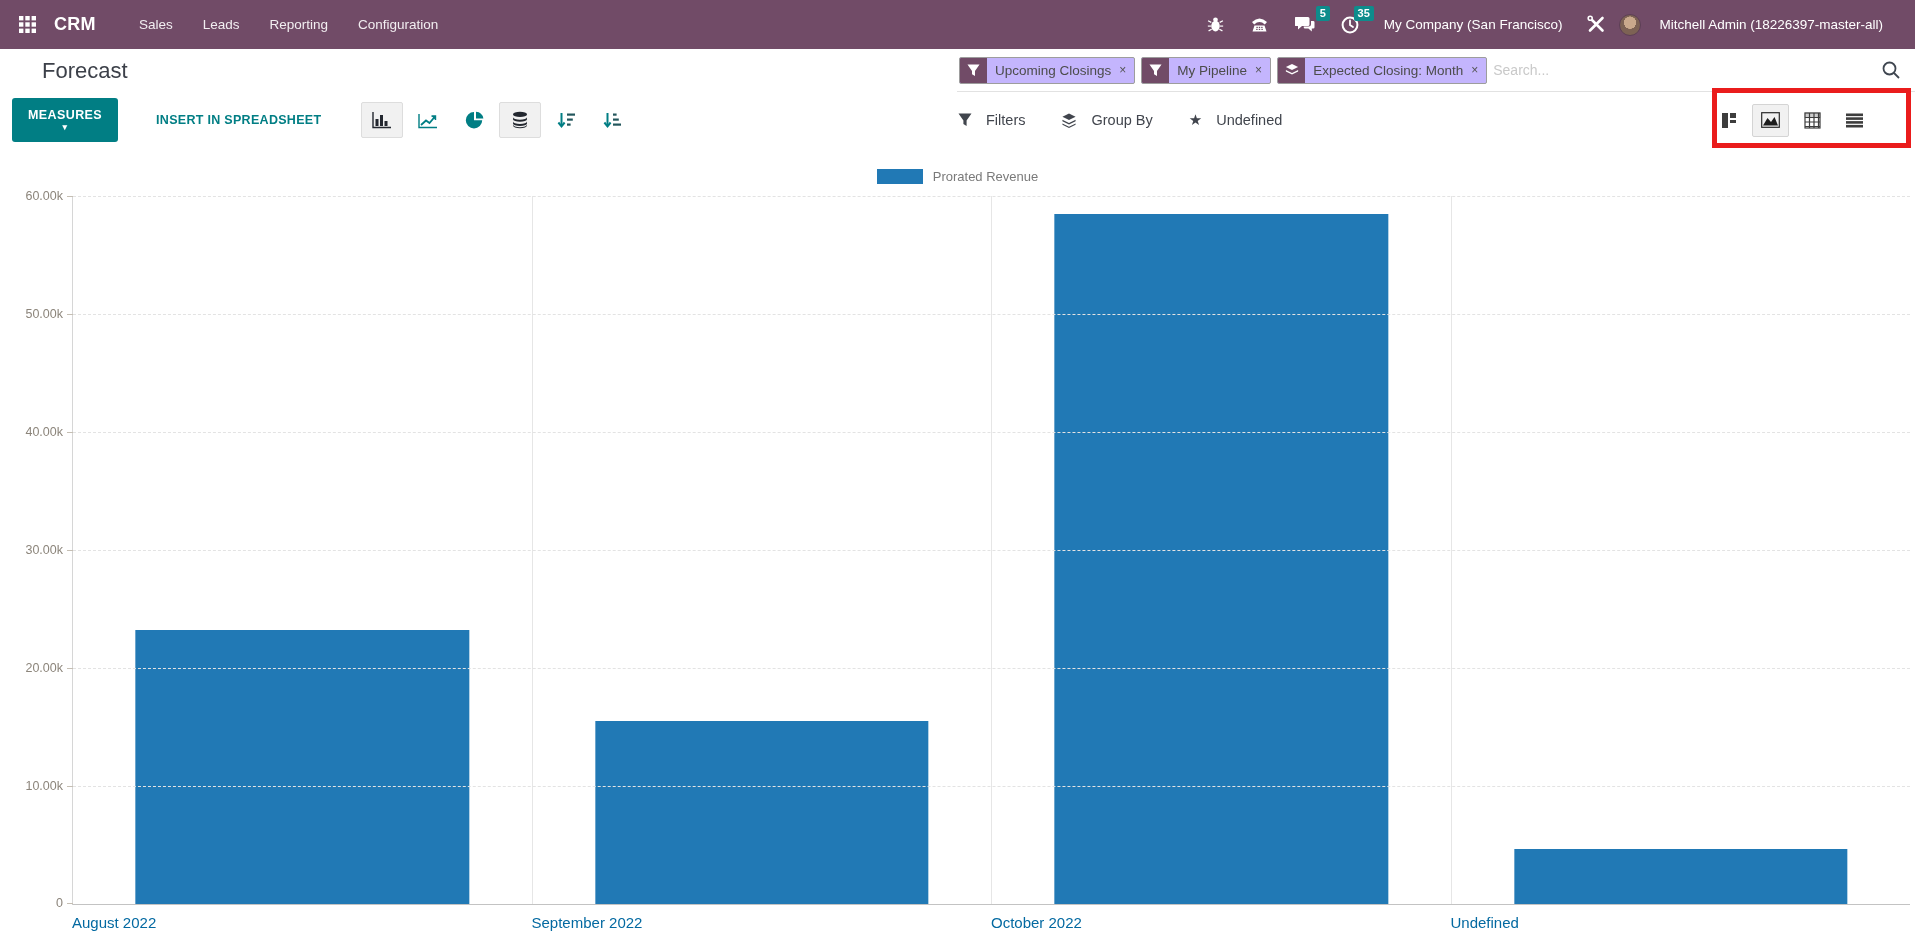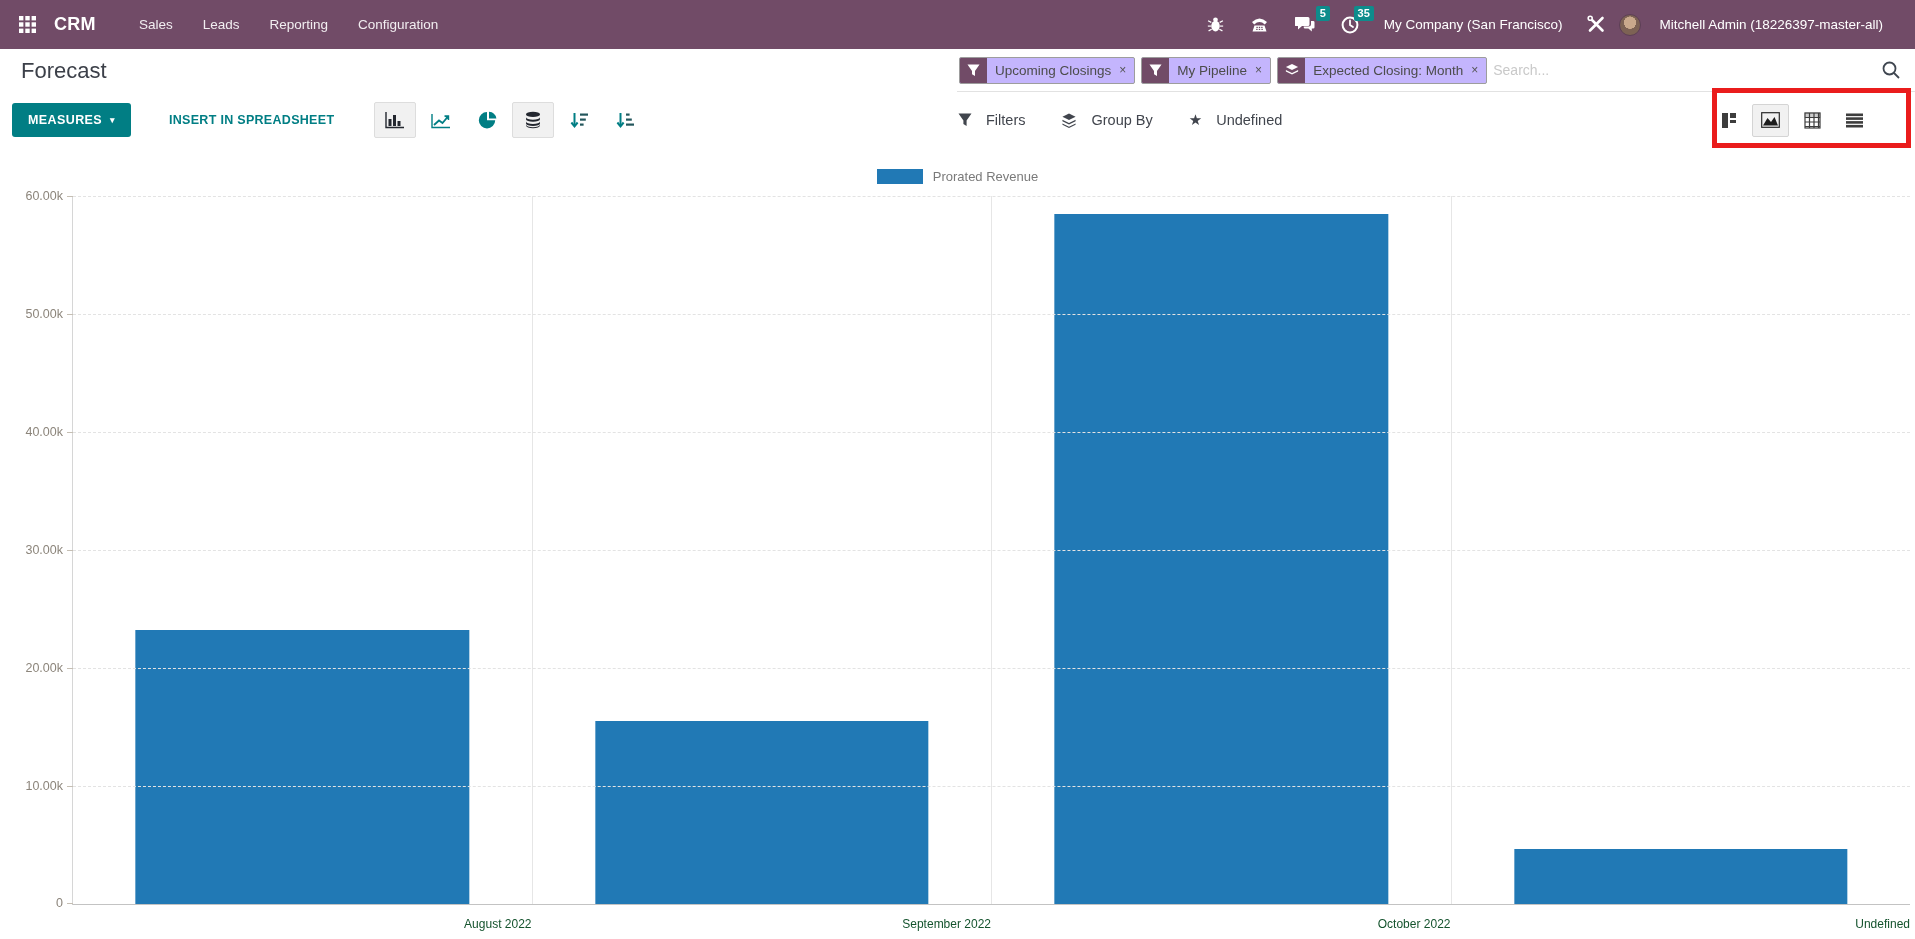--- a/index.html
+++ b/index.html
@@ -16,38 +16,38 @@
   .nav-menu-item { font-size:13.5px; padding:0 15px; cursor:pointer; color:#f2eef1; }
   .nav-right { margin-left:auto; display:flex; align-items:center; gap:0; }
   .nav-icon-btn { position:relative; padding:6px 13px; cursor:pointer; display:flex; align-items:center; }
   .nav-badge { position:absolute; top:-4px; right:-2px; background:#0e8c8c; color:#fff;
     font-size:11px; font-weight:bold; padding:1px 4px; border-radius:2px; line-height:13px; }
   .company-name, .user-name { font-size:13.5px; padding:0 12px; cursor:pointer; white-space:nowrap; }
   .avatar { width:22px; height:22px; border-radius:50%; background:radial-gradient(circle at 50% 38%, #caa98c 0 38%, #7d6254 39% 100%); border:1px solid #5d3f55; margin-right:6px; }
   .user-wrap{ display:flex; align-items:center; cursor:pointer; padding-right:2px;}
 
   
-  .breadcrumb-row { height:43px; display:flex; align-items:center; padding-left:21px; }
+  .breadcrumb-row { height:43px; display:flex; align-items:center; padding-left:21px;margin-left:21px; }
   .page-title { font-size:22px; color:#3c4049; }
   .search-zone { margin-left:auto; width:958px; height:100%; display:flex; align-items:center;
     border-bottom:1px solid #e2e2e2; padding:0 14px 0 2px; }
   .facet { display:flex; align-items:stretch; border:1px solid #9d9d9d; border-radius:2px;
     background:#c4b5fd; height:27px; margin-right:6px; overflow:hidden; cursor:pointer;}
   .facet-icon { width:27px; background:#714B67; display:flex; align-items:center; justify-content:center; }
   .facet-label { display:flex; align-items:center; font-size:13.5px; color:#4c4c4c; padding:0 8px; white-space:nowrap;}
   .facet-x { display:flex; align-items:center; padding:0 8px 0 0; color:#555; font-size:12px; cursor:pointer;}
   .search-input { flex:1; border:none; outline:none; font-size:14px; color:#555;
     font-family:Liberation Sans, sans-serif; min-width:40px; background:transparent;}
   .search-input::placeholder { color:#c9c9c9; }
   .magnifier { margin-left:6px; cursor:pointer; }
 
   .toolbar-row { height:56px; display:flex; align-items:center; padding-left:12px; position:relative; }
   .measures-btn { background:#017e84; color:#fff; font-size:12.5px; font-weight:bold;
     letter-spacing:.4px; border:none; border-radius:3px; padding:10px 16px; cursor:pointer;
-    display:flex; align-items:center; gap:8px; font-family:"Liberation Sans",sans-serif;}
+    display:flex; align-items:center; gap:0; font-family:"Liberation Sans",sans-serif;flex-direction:column;}
   .caret { font-size:9px; }
   .insert-btn { background:none; border:none; color:#017e84; font-size:12.5px; font-weight:bold;
     letter-spacing:.3px; margin-left:38px; cursor:pointer; font-family:"Liberation Sans",sans-serif;}
   .charticons { display:flex; align-items:center; margin-left:40px; gap:4px; }
   .icon-btn { width:42px; height:36px; display:flex; align-items:center; justify-content:center;
     border:1px solid transparent; border-radius:2px; background:transparent; cursor:pointer; }
   .icon-btn.active { background:#f1f1f1; border-color:#ddd; }
   .filter-group { position:absolute; left:958px; display:flex; align-items:center; gap:36px; }
   .filter-group-item { display:flex; align-items:center; gap:14px; font-size:14.5px; font-weight:500;
     color:#41454d; cursor:pointer; }
@@ -71,21 +71,21 @@
   .gridline { position:absolute; left:0; right:0; border-top:1px dashed #e3e3e3; }
   .gridline::before { content:''; position:absolute; left:-6px; top:-1px; width:6px;
     border-top:1px solid #c5beb3; }
   .ytick { position:absolute; right:calc(100% + 10px); top:-8px; font-size:12.5px; color:#8c857b;
     white-space:nowrap; }
   .cells { position:absolute; left:0; top:0; right:0; bottom:0; display:flex; }
   .cell { flex:1; position:relative; }
   .cell + .cell { border-left:1px solid #e6e6e6; }
   .bar { position:absolute; bottom:0; left:50%; transform:translateX(-50%); width:72.7%; cursor:pointer;}
   .xlabels { position:absolute; left:72px; right:5px; bottom:8px; display:flex; }
-  .xlabel { flex:1; text-align:right; font-size:12px; color:#14532d; }
+  .xlabel { flex:1; text-align:left; font-size:15px; color:#0369a1; }
 
   svg { display:block; }
 </style>
 </head>
 <body>
 
 <div class="navbar">
   <div class="nav-left">
     <div class="apps-btn">
       <svg width="17" height="17" viewBox="0 0 17 17">

